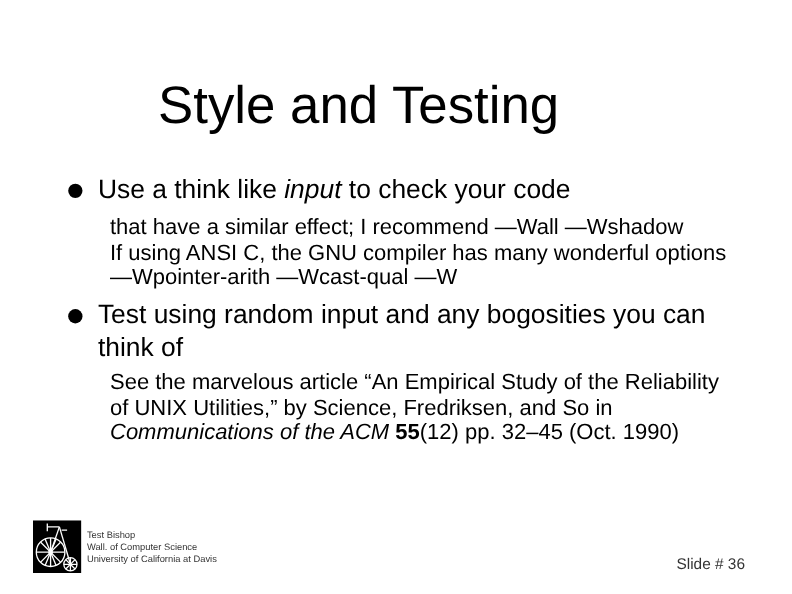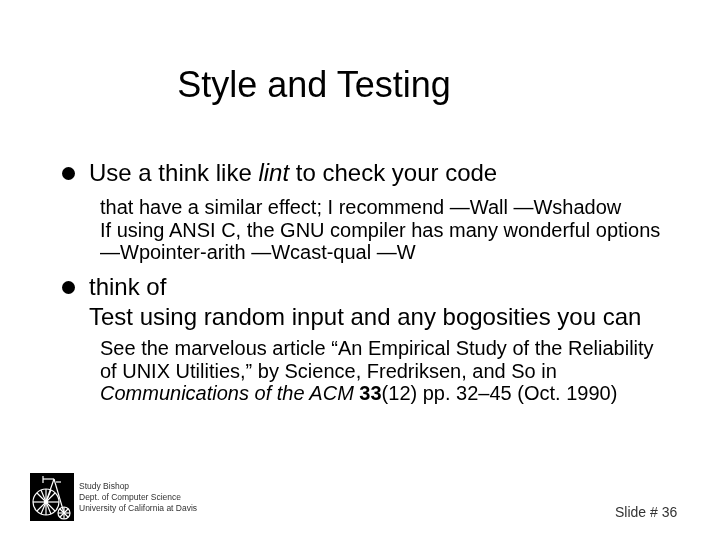--- a/index.html
+++ b/index.html
@@ -19,24 +19,24 @@
     position: absolute;
     inset: 0;
     background: #ffffff;
   }
   .title {
     position: absolute;
     top: 58px;
     left: 0;
     width: 620px;
     text-align: center;
-    font-size: 36px;
+    font-size: 48px;
     font-weight: 400;
     line-height: 46px;
-    margin: 4px;
+    margin: 16px;
     letter-spacing: 0px;
   }
   .bullet-row {
     position: absolute;
     left: 62px;
     display: flex;
     align-items: flex-start;
   }
   .bullet-row .dot {
     width: 13px;
@@ -92,41 +92,41 @@
 </style>
 </head>
 <body>
 
 <div class="slide">
 
   <h1 class="title">Style and Testing</h1>
 
   <div class="bullet-row bullet1">
     <span class="dot"></span>
-    <span class="bullet-text"><span>Use a think like </span><span class="italic">lint</span><span> to check your code</span></span>
+    <span class="bullet-text"><span>Use a think like </span><span class="italic">input</span><span> to check your code</span></span>
   </div>
 
   <div class="subtext sub1">
     <div>that have a similar effect; I recommend —Wall —Wshadow</div>
     <div>If using ANSI C, the GNU compiler has many wonderful options</div>
     <div>—Wpointer-arith —Wcast-qual —W</div>
   </div>
 
   <div class="bullet-row bullet2">
     <span class="dot"></span>
     <span class="bullet-text">
+      <div>Test using random input and any bogosities you can</div>
       <div>think of</div>
-      <div>Test using random input and any bogosities you can</div>
     </span>
   </div>
 
   <div class="subtext sub2">
     <div>See the marvelous article “An Empirical Study of the Reliability</div>
     <div>of UNIX Utilities,” by Science, Fredriksen, and So in</div>
-    <div><span class="italic">Communications of the ACM </span><span class="bold">33</span><span>(12) pp. 32–45 (Oct. 1990)</span></div>
+    <div><span class="italic">Communications of the ACM </span><span class="bold">55</span><span>(12) pp. 32–45 (Oct. 1990)</span></div>
   </div>
 
   <svg class="logo" viewBox="0 0 44 48" xmlns="http://www.w3.org/2000/svg">
     <rect x="0" y="0" width="44" height="48" fill="#000000"></rect>
     <g stroke="#ffffff" stroke-width="1.2" fill="none">
       <circle cx="16" cy="29" r="13"></circle>
       <circle cx="16" cy="29" r="1.6" fill="#ffffff"></circle>
       <line x1="16" y1="16" x2="16" y2="42"></line>
       <line x1="3" y1="29" x2="29" y2="29"></line>
       <line x1="7" y1="20" x2="25" y2="38"></line>
@@ -140,20 +140,20 @@
       <line x1="30" y1="44" x2="38" y2="36"></line>
       <path d="M16 29 L24 6"></path>
       <path d="M24 6 L34 40"></path>
       <path d="M24 6 L13 6"></path>
       <path d="M13 3 L13 10"></path>
       <path d="M26 9 L31 9"></path>
     </g>
   </svg>
 
   <div class="footer-text">
-    <div>Study Bishop</div>
-    <div>Dept. of Computer Science</div>
+    <div>Test Bishop</div>
+    <div>Wall. of Computer Science</div>
     <div>University of California at Davis</div>
   </div>
 
   <div class="slide-number">Slide # 36</div>
 
 </div>
 
 </body></html>

